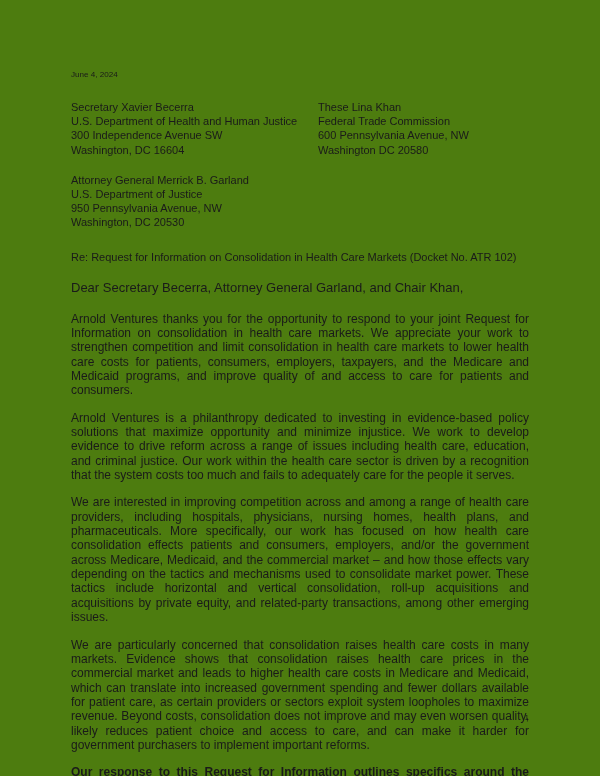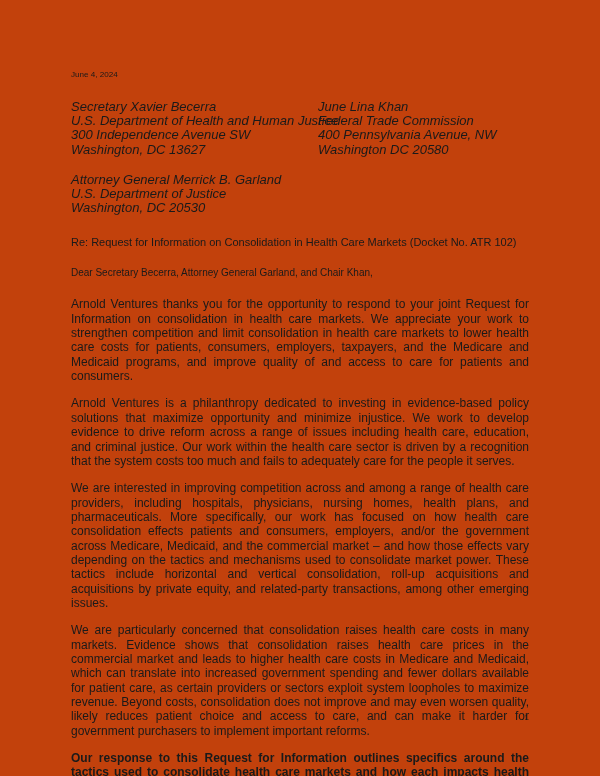--- a/index.html
+++ b/index.html
@@ -14,44 +14,43 @@
     position: relative;
     font-family: "Liberation Sans", sans-serif;
     color: #1a1a1a;
     -webkit-font-smoothing: antialiased;
   }
   .page {
     position: absolute;
     left: 0; top: 0;
     width: 600px;
     height: 776px;
-    background: #c2410c;
+    background: #4d7c0f;
     overflow: hidden;
   }
   .content {
     position: absolute;
     left: 71px;
     top: 68px;
     width: 458px;
   }
   .date {
     font-size: 8.1px;
     line-height: 14px;
     margin: 0 0 18px 0;
   }
   .addr-row {
     position: relative;
     display: block;
     margin: 0 0 16px 0;
   }
   .addr-block {
-    font-size: 13px;
+    font-size: 11px;
     line-height: 14.2px;
     margin: 0;
-    font-style: italic;
   }
   .addr-block .line {
     display: block;
     white-space: nowrap;
   }
   .addr-left {
     display: inline-block;
     vertical-align: top;
     width: 247px;
   }
@@ -62,21 +61,21 @@
   }
   .addr-second {
     margin: 0 0 20px 0;
   }
   .subject {
     font-size: 11px;
     line-height: 14px;
     margin: 0 0 17px 0;
   }
   .salutation {
-    font-size: 10px;
+    font-size: 13px;
     line-height: 14px;
     margin: 0 0 17px 0;
   }
   p.body-par {
     font-size: 12px;
     line-height: 14.35px;
     text-align: justify;
     text-justify: inter-word;
     margin: 0 0 13px 0;
     hyphens: none;
@@ -101,32 +100,33 @@
 <div class="page">
   <div class="content">
 
     <div class="date">June 4, 2024</div>
 
     <div class="addr-row">
       <div class="addr-block addr-left">
         <span class="line">Secretary Xavier Becerra</span>
         <span class="line">U.S. Department of Health and Human Justice</span>
         <span class="line">300 Independence Avenue SW</span>
-        <span class="line">Washington, DC 13627</span>
+        <span class="line">Washington, DC 16604</span>
       </div><div class="addr-block addr-right">
-        <span class="line">June Lina Khan</span>
+        <span class="line">These Lina Khan</span>
         <span class="line">Federal Trade Commission</span>
-        <span class="line">400 Pennsylvania Avenue, NW</span>
+        <span class="line">600 Pennsylvania Avenue, NW</span>
         <span class="line">Washington DC 20580</span>
       </div>
     </div>
 
     <div class="addr-block addr-second">
       <span class="line">Attorney General Merrick B. Garland</span>
       <span class="line">U.S. Department of Justice</span>
+      <span class="line">950 Pennsylvania Avenue, NW</span>
       <span class="line">Washington, DC 20530</span>
     </div>
 
     <div class="subject">Re: Request for Information on Consolidation in Health Care Markets (Docket No. ATR 102)</div>
 
     <div class="salutation">Dear Secretary Becerra, Attorney General Garland, and Chair Khan,</div>
 
     <p class="body-par">Arnold Ventures thanks you for the opportunity to respond to your joint Request for Information on consolidation in health care markets. We appreciate your work to strengthen competition and limit consolidation in health care markets to lower health care costs for patients, consumers, employers, taxpayers, and the Medicare and Medicaid programs, and improve quality of and access to care for patients and consumers.</p>
     <p class="body-par">Arnold Ventures is a philanthropy dedicated to investing in evidence-based policy solutions that maximize opportunity and minimize injustice. We work to develop evidence to drive reform across a range of issues including health care, education, and criminal justice. Our work within the health care sector is driven by a recognition that the system costs too much and fails to adequately care for the people it serves.</p>
     <p class="body-par">We are interested in improving competition across and among a range of health care providers, including hospitals, physicians, nursing homes, health plans, and pharmaceuticals. More specifically, our work has focused on how health care consolidation effects patients and consumers, employers, and/or the government across Medicare, Medicaid, and the commercial market – and how those effects vary depending on the tactics and mechanisms used to consolidate market power. These tactics include horizontal and vertical consolidation, roll-up acquisitions and acquisitions by private equity, and related-party transactions, among other emerging issues.</p>

